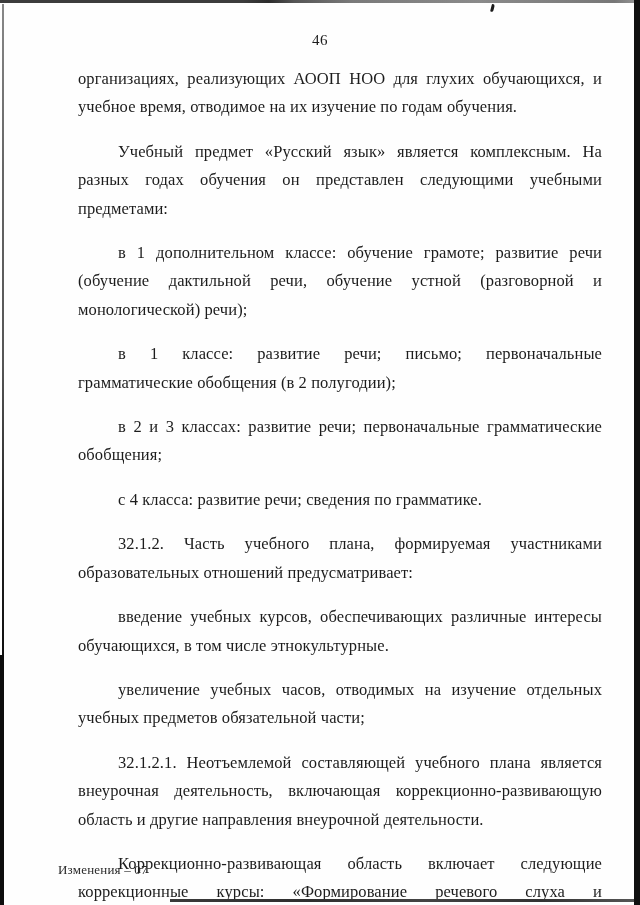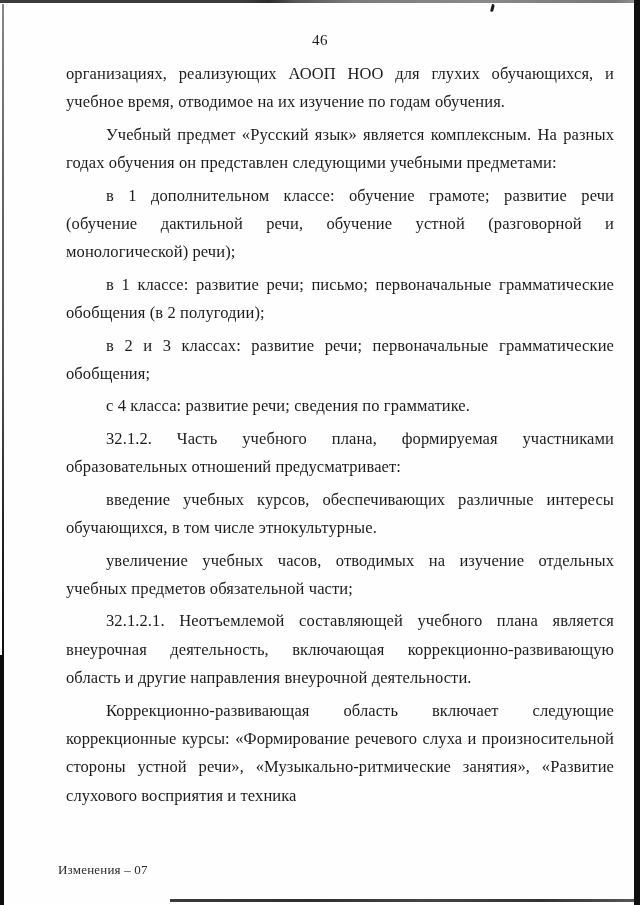--- a/index.html
+++ b/index.html
@@ -69,21 +69,21 @@
   }
   .content {
     margin: 11px 22px 0 62px;
     width: 556px;
     font-size: 16.5px;
     line-height: 28.4px;
     letter-spacing: 0.1px;
     text-align: justify;
   }
   .content p {
-    margin: 4px;
+    margin: 16px;
     padding: 0;
   }
   .content p.indent {
     text-indent: 40px;
   }
   .footer-note {
     position: absolute;
     left: 58px;
     top: 862px;
     font-size: 13px;

